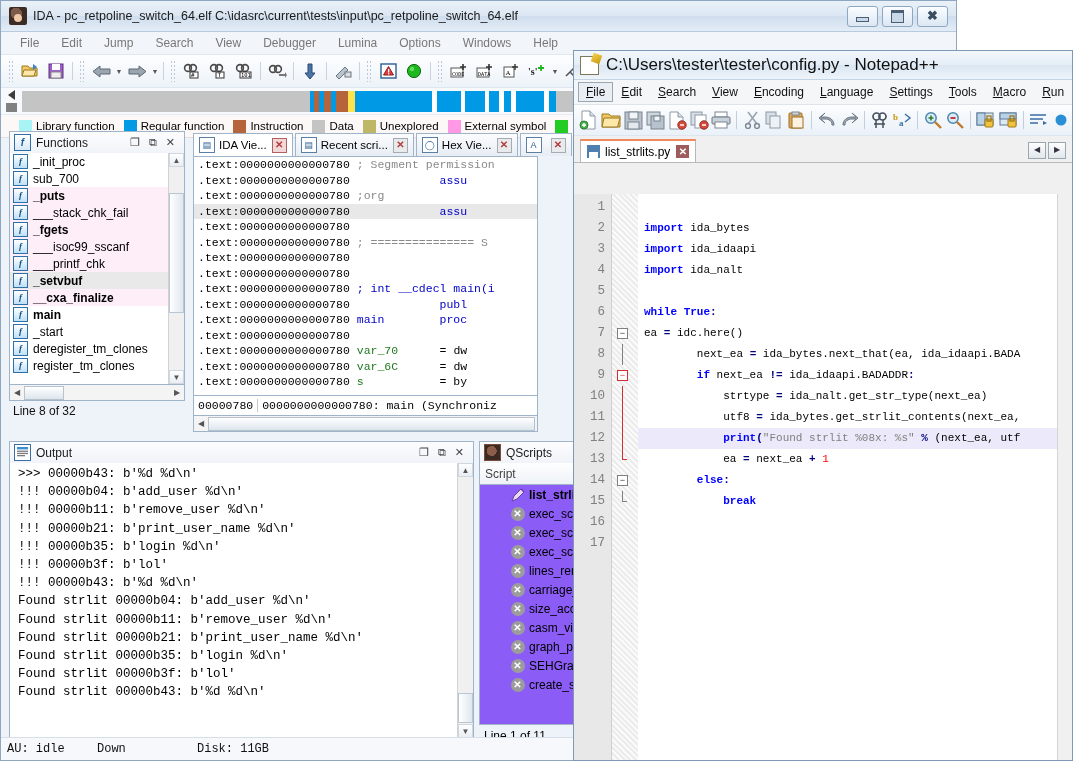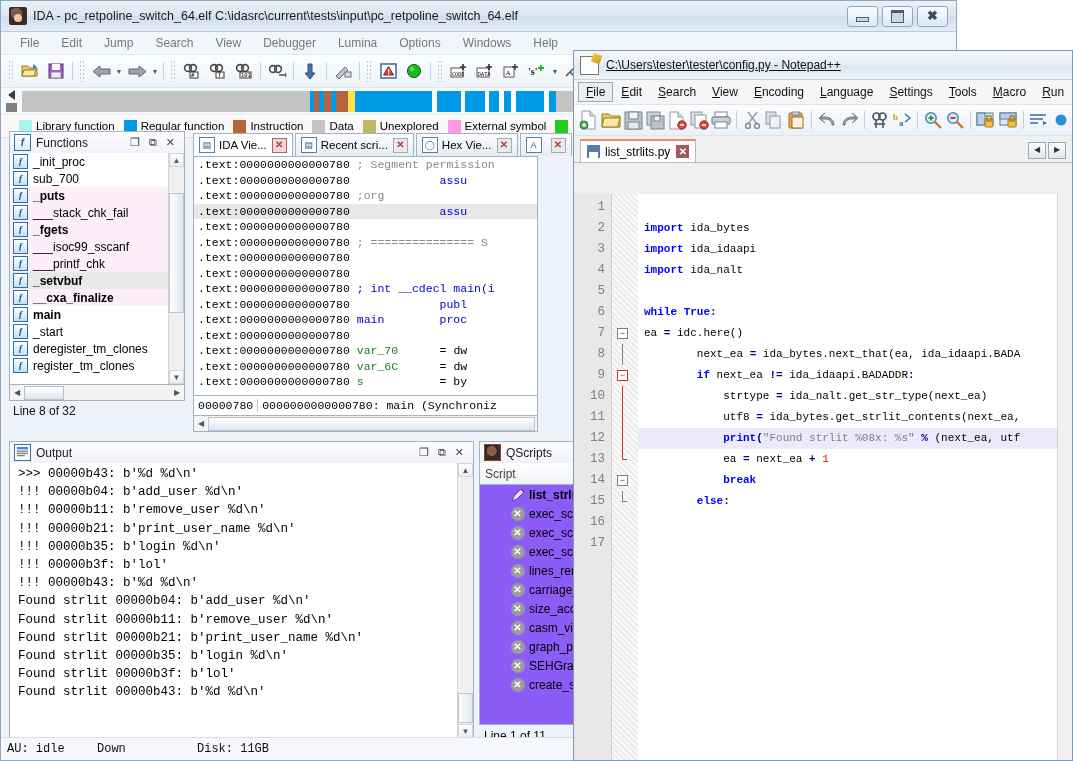--- a/index.html
+++ b/index.html
@@ -154,21 +154,21 @@
   
   #npp-window{position:absolute;left:573px;top:50px;width:500px;height:711px;
     background:#f0f0f0;border:1px solid #7d99b5;box-sizing:border-box;overflow:hidden;}
   #npp-title{height:28px;display:flex;align-items:center;padding-left:6px;
     background:linear-gradient(to bottom,#f3f7fb 0%,#e4edf6 50%,#dae6f2 51%,#eef4fa 100%);
     border-bottom:1px solid #c3d4e5;}
   .npp-ico{width:17px;height:17px;margin-right:7px;border:1px solid #7a7a5a;background:#fff;position:relative;
     flex:0 0 auto;}
   .npp-ico:after{content:"";position:absolute;right:-3px;top:-3px;width:9px;height:9px;
     background:linear-gradient(135deg,#f6d24b,#c89a12);transform:rotate(20deg);}
-  #npp-title span{font-size:12px;color:#111;text-decoration:underline;}
+  #npp-title span{font-size:17px;color:#111;}
   #npp-menu{height:24px;display:flex;align-items:center;padding-left:4px;background:#f4f6f8;
     border-bottom:1px solid #dfe4e9;}
   #npp-menu .mi{padding:3px 8px;font-size:12px;color:#111;}
   #npp-menu .mi.boxed{border:1px solid #9ba7b3;background:#e8eef4;padding:2px 7px;}
   #npp-menu .mi u{text-decoration:underline;}
   #npp-toolbar{height:30px;display:flex;align-items:center;padding-left:4px;
     background:linear-gradient(to bottom,#fcfdfe,#eaf1f8);border-bottom:1px solid #dde6ef;}
   .np-btn{width:26px;height:26px;display:flex;align-items:center;justify-content:center;}
   .np-sep{width:1px;height:18px;background:#c3cedb;margin:0 4px;}
   #npp-tabs{height:26px;display:flex;align-items:flex-end;background:#f0f0f0;border-bottom:1px solid #b9b9b9;
@@ -953,20 +953,20 @@
         <div class="cl"><span class="kw">import</span><span class="idt"> ida_nalt</span></div>
         <div class="cl">&nbsp;</div>
         <div class="cl"><span class="kw">while</span><span class="idt"> </span><span class="kw">True</span><span class="op">:</span></div>
         <div class="cl"><span class="idt">ea </span><span class="op">=</span><span class="idt"> idc.here()</span></div>
         <div class="cl">&nbsp;&nbsp;&nbsp;&nbsp;&nbsp;&nbsp;&nbsp;&nbsp;<span class="idt">next_ea </span><span class="op">=</span><span class="idt"> ida_bytes.next_that(ea, ida_idaapi.BADA</span></div>
         <div class="cl">&nbsp;&nbsp;&nbsp;&nbsp;&nbsp;&nbsp;&nbsp;&nbsp;<span class="kw">if</span><span class="idt"> next_ea </span><span class="op">!=</span><span class="idt"> ida_idaapi.BADADDR</span><span class="op">:</span></div>
         <div class="cl">&nbsp;&nbsp;&nbsp;&nbsp;&nbsp;&nbsp;&nbsp;&nbsp;&nbsp;&nbsp;&nbsp;&nbsp;<span class="idt">strtype </span><span class="op">=</span><span class="idt"> ida_nalt.get_str_type(next_ea)</span></div>
         <div class="cl">&nbsp;&nbsp;&nbsp;&nbsp;&nbsp;&nbsp;&nbsp;&nbsp;&nbsp;&nbsp;&nbsp;&nbsp;<span class="idt">utf8 </span><span class="op">=</span><span class="idt"> ida_bytes.get_strlit_contents(next_ea,</span></div>
         <div class="cl hl">&nbsp;&nbsp;&nbsp;&nbsp;&nbsp;&nbsp;&nbsp;&nbsp;&nbsp;&nbsp;&nbsp;&nbsp;<span class="kw">print</span><span class="op">(</span><span class="st">"Found strlit %08x: %s"</span><span class="idt"> </span><span class="op">%</span><span class="idt"> (next_ea, utf</span></div>
         <div class="cl">&nbsp;&nbsp;&nbsp;&nbsp;&nbsp;&nbsp;&nbsp;&nbsp;&nbsp;&nbsp;&nbsp;&nbsp;<span class="idt">ea </span><span class="op">=</span><span class="idt"> next_ea </span><span class="op">+</span><span class="idt"> </span><span class="num">1</span></div>
+        <div class="cl">&nbsp;&nbsp;&nbsp;&nbsp;&nbsp;&nbsp;&nbsp;&nbsp;<span class="kw">else</span><span class="op">:</span></div>
         <div class="cl">&nbsp;&nbsp;&nbsp;&nbsp;&nbsp;&nbsp;&nbsp;&nbsp;&nbsp;&nbsp;&nbsp;&nbsp;<span class="kw">break</span></div>
-        <div class="cl">&nbsp;&nbsp;&nbsp;&nbsp;&nbsp;&nbsp;&nbsp;&nbsp;<span class="kw">else</span><span class="op">:</span></div>
         <div class="cl">&nbsp;</div>
         <div class="cl">&nbsp;</div>
       </div>
   </div>
   <div id="npp-vscroll"></div>
 </div>
 
 </body></html>

